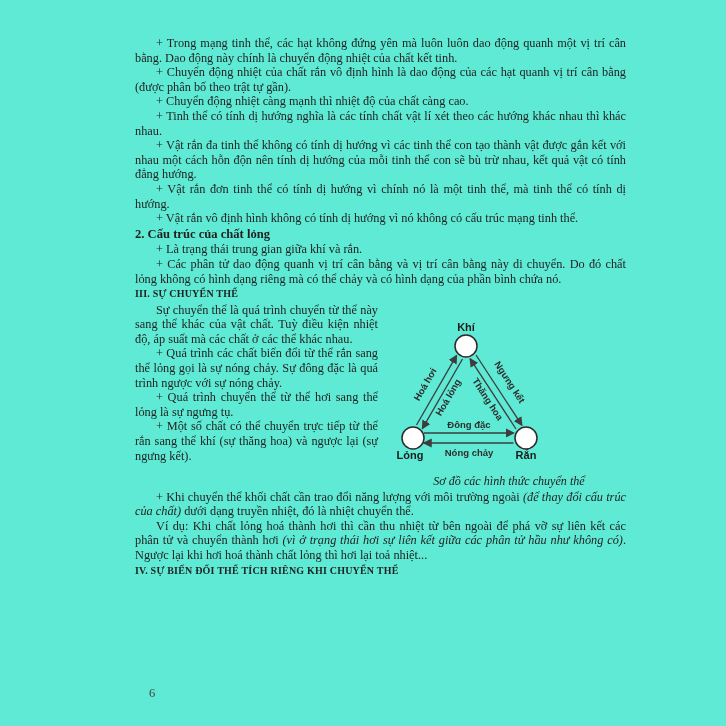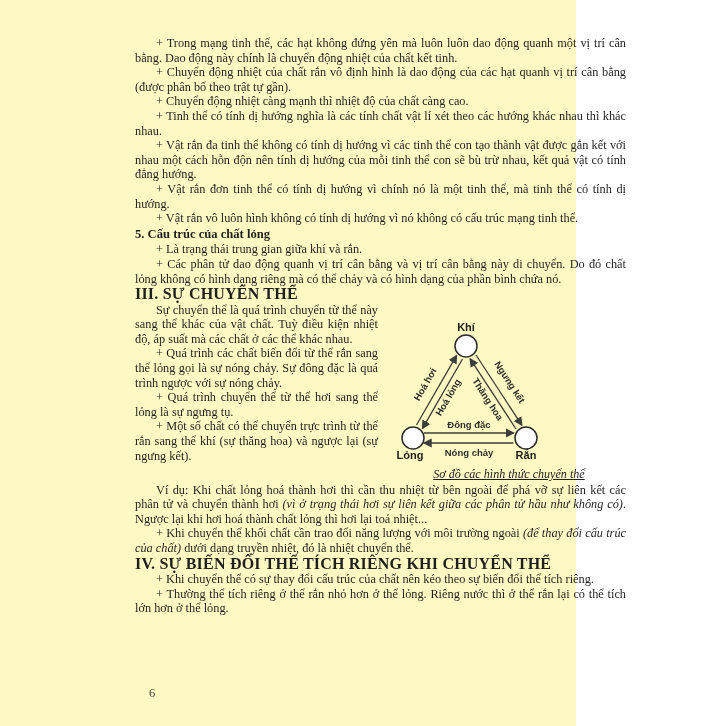--- a/index.html
+++ b/index.html
@@ -1,37 +1,37 @@
 <!DOCTYPE html>
 <html><head>
 <meta charset="utf-8">
 <style>
   html,body{margin:0;padding:0;}
   body{
     width:726px;height:726px;background:#ffffff;overflow:hidden;
     font-family:"Liberation Serif","DejaVu Serif",serif;
     color:#1f1f1f;
   }
-  .page{position:relative;width:576px;height:726px;background:#fef9c3;}
+  .page{position:relative;width:726px;height:726px;background:#5eead4;}
   .content{
     position:absolute;left:135px;top:36px;width:491px;
     font-size:12.3px;line-height:14.6px;text-align:justify;
   }
   .para{margin:0;text-indent:21px;}
   .para i{font-style:italic;}
   .h{margin:1px 0 1px 0;font-weight:bold;text-indent:0;font-size:12.6px;}
-  .hu{font-size:16px;letter-spacing:.2px;}
+  .hu{font-size:10px;letter-spacing:.2px;}
   .s3::after{content:"";display:block;clear:both;}
   .diagram{
-    float:right;width:240px;margin:15px 0 2px 8px;padding:0;text-decoration:underline;
+    float:right;width:240px;margin:15px 0 2px 8px;padding:0;
   }
   .diagram svg{display:block;}
   .cap{
     text-align:center;font-style:italic;font-size:12.1px;line-height:14px;
-    padding-left:6px;margin-top:1px;color:#222;
+    padding-left:6px;margin-top:8px;color:#222;
   }
   .pagenum{
     position:absolute;left:149px;top:686px;
     font-size:12.5px;color:#444;font-family:"Liberation Serif",serif;
   }
   .dg-line{stroke:#3d3d3d;stroke-width:1.3;fill:none;}
   .dg-circle{stroke:#2b2b2b;stroke-width:1.5;fill:#ffffff;}
   .dg-node{font-family:"Liberation Sans","DejaVu Sans",sans-serif;font-weight:bold;font-size:11px;fill:#1c1c1c;}
   .dg-arrowlbl{font-family:"Liberation Sans","DejaVu Sans",sans-serif;font-weight:bold;font-size:9.5px;fill:#2e2e2e;}
 </style>
@@ -41,24 +41,24 @@
 <div class="page">
   <div class="content">
 
     <div>
         <p class="para"><span>+ Trong mạng tinh thể, các hạt không đứng yên mà luôn luôn dao động quanh một vị trí cân bằng. Dao động này chính là chuyển động nhiệt của chất kết tinh.</span></p>
         <p class="para"><span>+ Chuyển động nhiệt của chất rắn vô định hình là dao động của các hạt quanh vị trí cân bằng (được phân bố theo trật tự gần).</span></p>
         <p class="para"><span>+ Chuyển động nhiệt càng mạnh thì nhiệt độ của chất càng cao.</span></p>
         <p class="para"><span>+ Tinh thể có tính dị hướng nghĩa là các tính chất vật lí xét theo các hướng khác nhau thì khác nhau.</span></p>
         <p class="para"><span>+ Vật rắn đa tinh thể không có tính dị hướng vì các tinh thể con tạo thành vật được gắn kết với nhau một cách hỗn độn nên tính dị hướng của mỗi tinh thể con sẽ bù trừ nhau, kết quả vật có tính đẳng hướng.</span></p>
         <p class="para"><span>+ Vật rắn đơn tinh thể có tính dị hướng vì chính nó là một tinh thể, mà tinh thể có tính dị hướng.</span></p>
-        <p class="para"><span>+ Vật rắn vô luôn hình không có tính dị hướng vì nó không có cấu trúc mạng tinh thể.</span></p>
+        <p class="para"><span>+ Vật rắn vô định hình không có tính dị hướng vì nó không có cấu trúc mạng tinh thể.</span></p>
       </div>
 
-    <p class="h">5. Cấu trúc của chất lỏng</p>
+    <p class="h">2. Cấu trúc của chất lỏng</p>
     <div>
         <p class="para"><span>+ Là trạng thái trung gian giữa khí và rắn.</span></p>
         <p class="para"><span>+ Các phân tử dao động quanh vị trí cân bằng và vị trí cân bằng này di chuyển. Do đó chất lỏng không có hình dạng riêng mà có thể chảy và có hình dạng của phần bình chứa nó.</span></p>
       </div>
 
     <p class="h hu">III. SỰ CHUYỂN THỂ</p>
 
     <div class="s3">
       <figure class="diagram">
         <svg width="240" height="148" viewBox="0 0 240 148">
@@ -91,30 +91,26 @@
           <text class="dg-arrowlbl" x="83" y="138" text-anchor="middle">Nóng chảy</text>
         </svg>
         <figcaption class="cap">Sơ đồ các hình thức chuyển thể</figcaption>
       </figure>
       <div>
           <p class="para"><span>Sự chuyển thể là quá trình chuyển từ thể này sang thể khác của vật chất. Tuỳ điều kiện nhiệt độ, áp suất mà các chất ở các thể khác nhau.</span></p>
         </div>
       <div>
           <p class="para"><span>+ Quá trình các chất biến đổi từ thể rắn sang thể lỏng gọi là sự nóng chảy. Sự đông đặc là quá trình ngược với sự nóng chảy.</span></p>
           <p class="para"><span>+ Quá trình chuyển thể từ thể hơi sang thể lỏng là sự ngưng tụ.</span></p>
-          <p class="para"><span>+ Một số chất có thể chuyển trực trình từ thể rắn sang thể khí (sự thăng hoa) và ngược lại (sự ngưng kết).</span></p>
+          <p class="para"><span>+ Một số chất có thể chuyển trực tiếp từ thể rắn sang thể khí (sự thăng hoa) và ngược lại (sự ngưng kết).</span></p>
         </div>
     </div>
 
     <div>
+        <p class="para"><span>+ Khi chuyển thể khối chất cần trao đổi năng lượng với môi trường ngoài </span><i>(để thay đổi cấu trúc của chất)</i><span> dưới dạng truyền nhiệt, đó là nhiệt chuyển thể.</span></p>
         <p class="para"><span>Ví dụ: Khi chất lỏng hoá thành hơi thì cần thu nhiệt từ bên ngoài để phá vỡ sự liên kết các phân tử và chuyển thành hơi </span><i>(vì ở trạng thái hơi sự liên kết giữa các phân tử hầu như không có)</i><span>. Ngược lại khi hơi hoá thành chất lỏng thì hơi lại toả nhiệt...</span></p>
-        <p class="para"><span>+ Khi chuyển thể khối chất cần trao đổi năng lượng với môi trường ngoài </span><i>(để thay đổi cấu trúc của chất)</i><span> dưới dạng truyền nhiệt, đó là nhiệt chuyển thể.</span></p>
       </div>
 
     <p class="h hu">IV. SỰ BIẾN ĐỔI THỂ TÍCH RIÊNG KHI CHUYỂN THỂ</p>
-    <div>
-        <p class="para"><span>+ Khi chuyển thể có sự thay đổi cấu trúc của chất nên kéo theo sự biến đổi thể tích riêng.</span></p>
-        <p class="para"><span>+ Thường thể tích riêng ở thể rắn nhỏ hơn ở thể lỏng. Riêng nước thì ở thể rắn lại có thể tích lớn hơn ở thể lỏng.</span></p>
-      </div>
 
   </div>
   <div class="pagenum">6</div>
 </div>
 
 </body></html>

